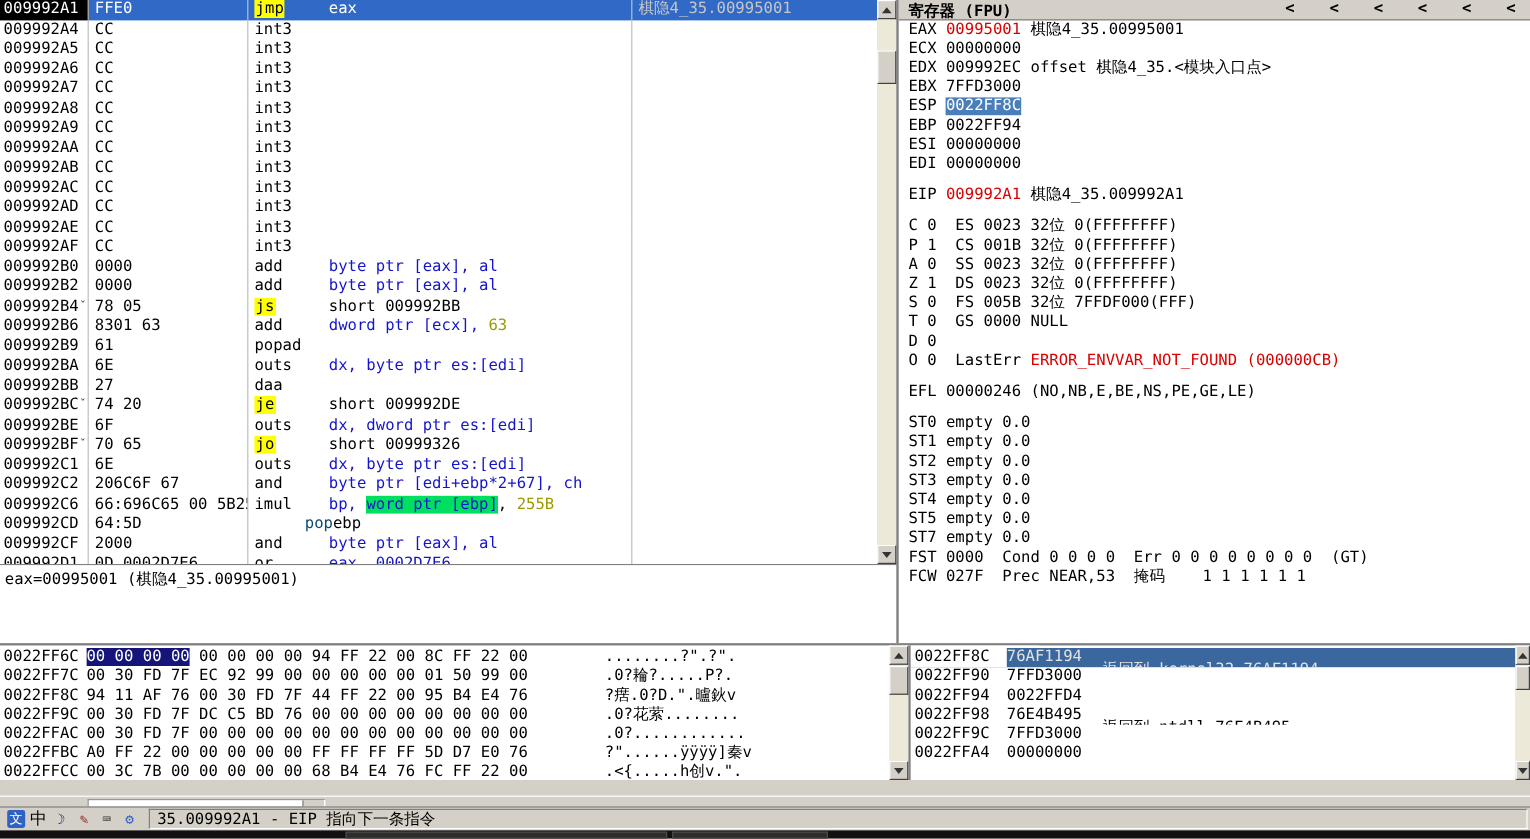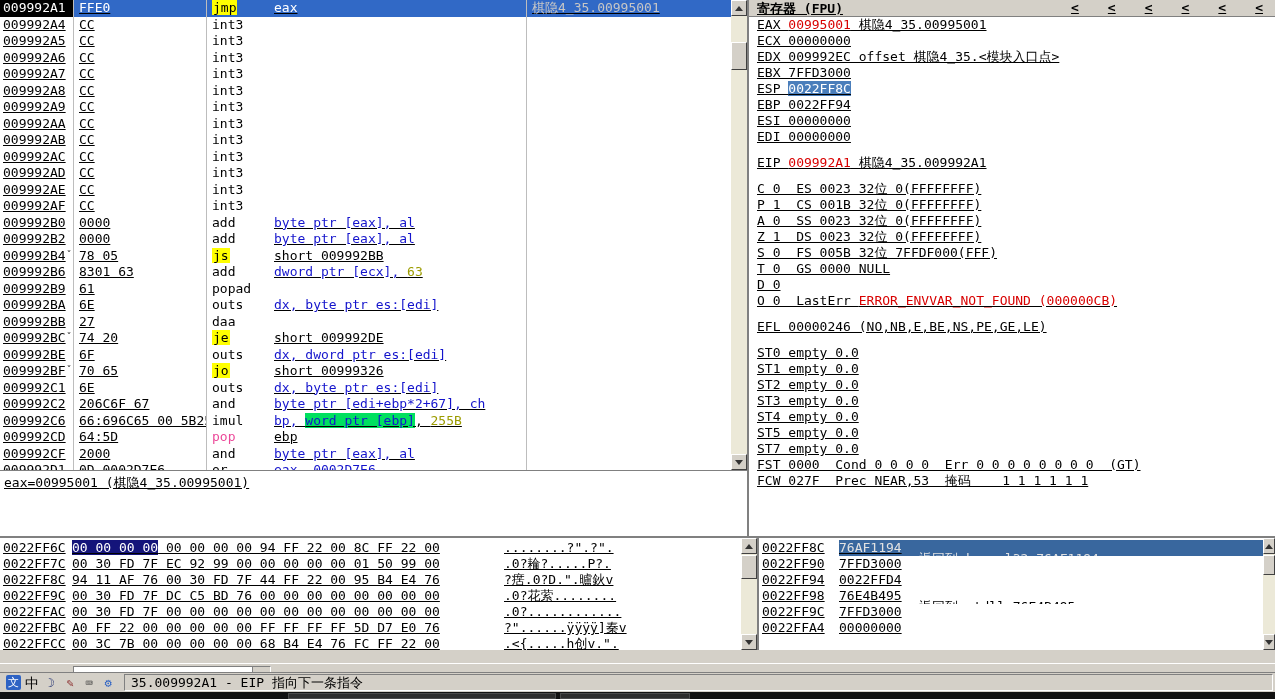--- a/index.html
+++ b/index.html
@@ -1,30 +1,30 @@
 <!DOCTYPE html>
 <html><head>
 <meta charset="utf-8">
 <style>
   html,body{margin:0;padding:0;background:#D4D0C8;}
   .app{position:relative;width:1275px;height:699px;background:#D4D0C8;overflow:hidden;
        font-family:"DejaVu Sans Mono",monospace;font-size:13px;color:#000;}
-  .panel{position:absolute;background:#fff;overflow:hidden;text-decoration:underline;}
+  .panel{position:absolute;background:#fff;overflow:hidden;}
 
   
   #disasm{left:0;top:0;width:731px;height:470px;}
   .dis-row{display:flex;height:16.5px;line-height:16.5px;white-space:pre;}
   .c-addr{width:74px;flex:none;padding-left:3px;border-right:1px solid #BDBDBD;position:relative;box-sizing:border-box;overflow:hidden;}
   .mk{position:absolute;right:1px;top:2px;font-size:10px;line-height:12px;color:#333;}
   .c-bytes{width:133px;flex:none;padding-left:5px;border-right:1px solid #BDBDBD;overflow:hidden;box-sizing:border-box;}
   .c-dis{width:320px;flex:none;padding-left:5px;border-right:1px solid #BDBDBD;overflow:hidden;box-sizing:border-box;}
   .c-com{flex:1;padding-left:5px;overflow:hidden;}
   .mnw{display:inline-block;min-width:62px;}
   .mn.jump{background:#FFFF00;color:#000;padding:0 1px;}
-  .mn.bluem{color:#ec4899;}
+  .mn.bluem{color:#0c4a6e;margin-left:42px;}
   .op.mem{color:#1414CC;}
   .op.imm{color:#9C9C00;}
   .op.chip{background:#00E060;color:#1414CC;}
   .op.wht{color:#FFF;}
   .dis-row.sel .c-bytes,.dis-row.sel .c-dis,.dis-row.sel .c-com{background:#3169C6;color:#fff;}
   .dis-row.sel .c-addr{background:#000;color:#fff;}
   .dis-row.sel .c-com{color:#C6C6C6;}
 
   
   #hl1{position:absolute;left:0;top:470px;width:747px;height:1px;background:#808080;}

